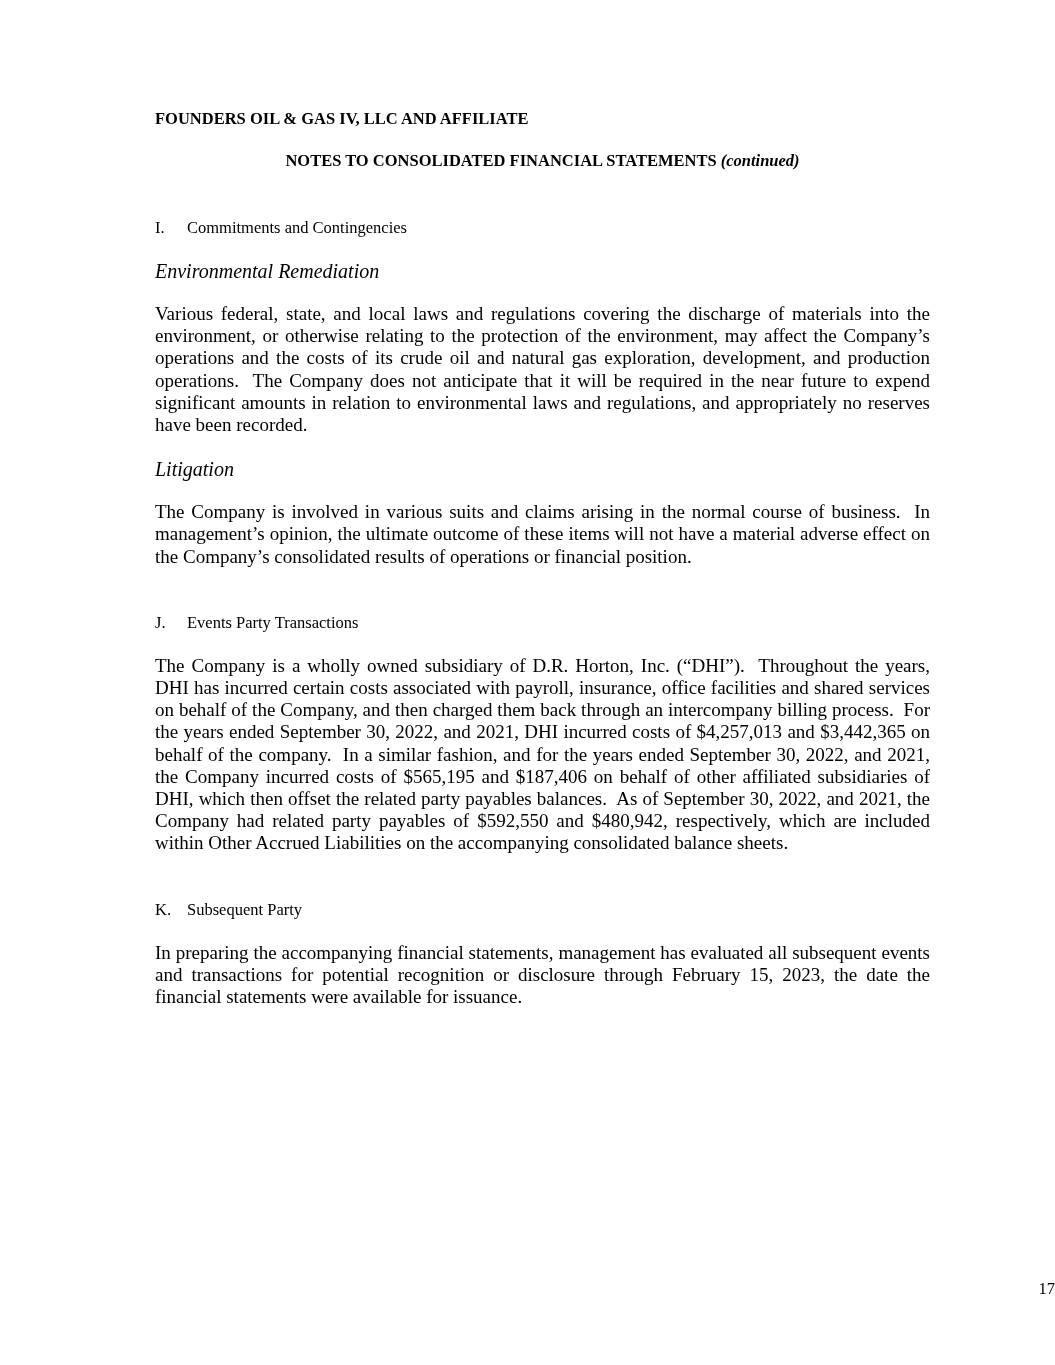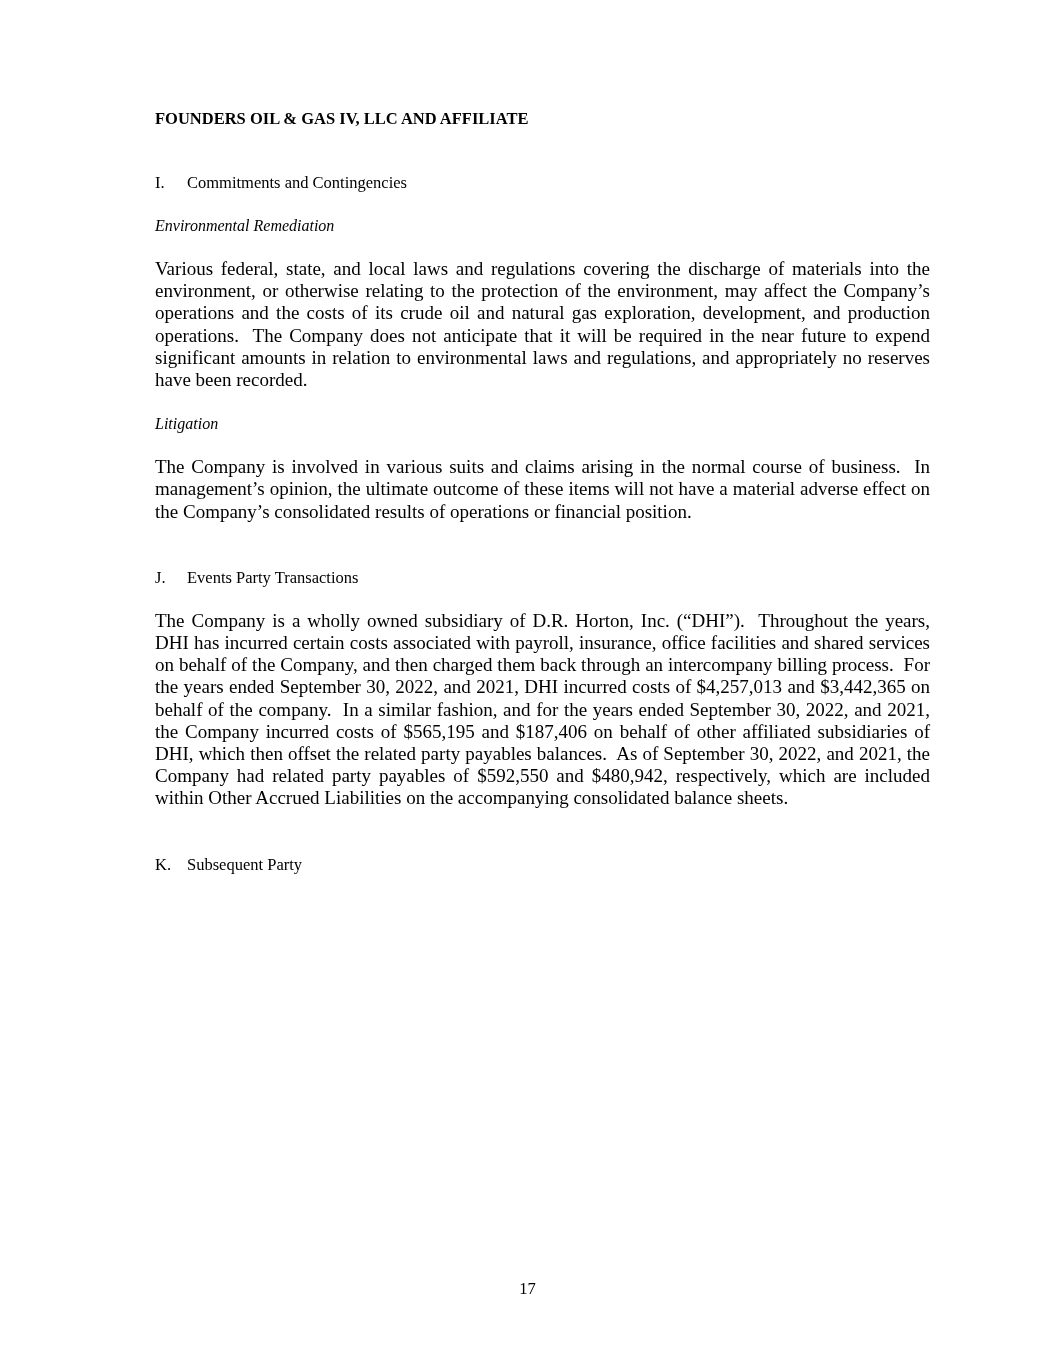--- a/index.html
+++ b/index.html
@@ -45,63 +45,65 @@
     font-size: 16.5px;
     line-height: 22px;
     margin: 22px 0 21px 0;
   }
   .sec-label {
     display: inline-block;
     width: 32px;
   }
   .sub-heading {
     font-style: italic;
-    font-size: 16px;
+    font-size: 20px;
     line-height: 22px;
     margin: 0 0 21px 0;
   }
   .para {
     font-size: 19px;
     line-height: 22.2px;
     text-align: justify;
     margin: 0 0 22px 0;
   }
   .para.last {
     margin-bottom: 0;
   }
   .page-footer {
     position: absolute;
     left: 0;
     top: 1278px;
     width: 100%;
-    text-align: center;
+    text-align: right;
     font-size: 16.5px;
     line-height: 22px;
   }
 </style>
 </head>
 <body>
 
 <div class="page">
 
   <div class="doc-title">FOUNDERS OIL &amp; GAS IV, LLC AND AFFILIATE</div>
 
+  <div class="doc-subtitle"><span>NOTES TO CONSOLIDATED FINANCIAL STATEMENTS </span><span class="cont">(continued)</span></div>
 
   <div class="sec-heading"><span class="sec-label">I.</span><span>Commitments and Contingencies</span></div>
 
   <div class="sub-heading">Environmental Remediation</div>
 
   <p class="para">Various federal, state, and local laws and regulations covering the discharge of materials into the environment, or otherwise relating to the protection of the environment, may affect the Company’s operations and the costs of its crude oil and natural gas exploration, development, and production operations.&nbsp; The Company does not anticipate that it will be required in the near future to expend significant amounts in relation to environmental laws and regulations, and appropriately no reserves have been recorded.</p>
 
   <div class="sub-heading">Litigation</div>
 
   <p class="para">The Company is involved in various suits and claims arising in the normal course of business.&nbsp; In management’s opinion, the ultimate outcome of these items will not have a material adverse effect on the Company’s consolidated results of operations or financial position.</p>
 
   <div class="sec-heading"><span class="sec-label">J.</span><span>Events Party Transactions</span></div>
 
   <p class="para">The Company is a wholly owned subsidiary of D.R. Horton, Inc. (“DHI”).&nbsp; Throughout the years, DHI has incurred certain costs associated with payroll, insurance, office facilities and shared services on behalf of the Company, and then charged them back through an intercompany billing process.&nbsp; For the years ended September 30, 2022, and 2021, DHI incurred costs of $4,257,013 and $3,442,365 on behalf of the company.&nbsp; In a similar fashion, and for the years ended September 30, 2022, and 2021, the Company incurred costs of $565,195 and $187,406 on behalf of other affiliated subsidiaries of DHI, which then offset the related party payables balances.&nbsp; As of September 30, 2022, and 2021, the Company had related party payables of $592,550 and $480,942, respectively, which are included within Other Accrued Liabilities on the accompanying consolidated balance sheets.</p>
 
   <div class="sec-heading"><span class="sec-label">K.</span><span>Subsequent Party</span></div>
 
+  <p class="para last">In preparing the accompanying financial statements, management has evaluated all subsequent events and transactions for potential recognition or disclosure through February 15, 2023, the date the financial statements were available for issuance.</p>
 
 </div>
 
 <div class="page-footer">17</div>
 
 </body></html>

